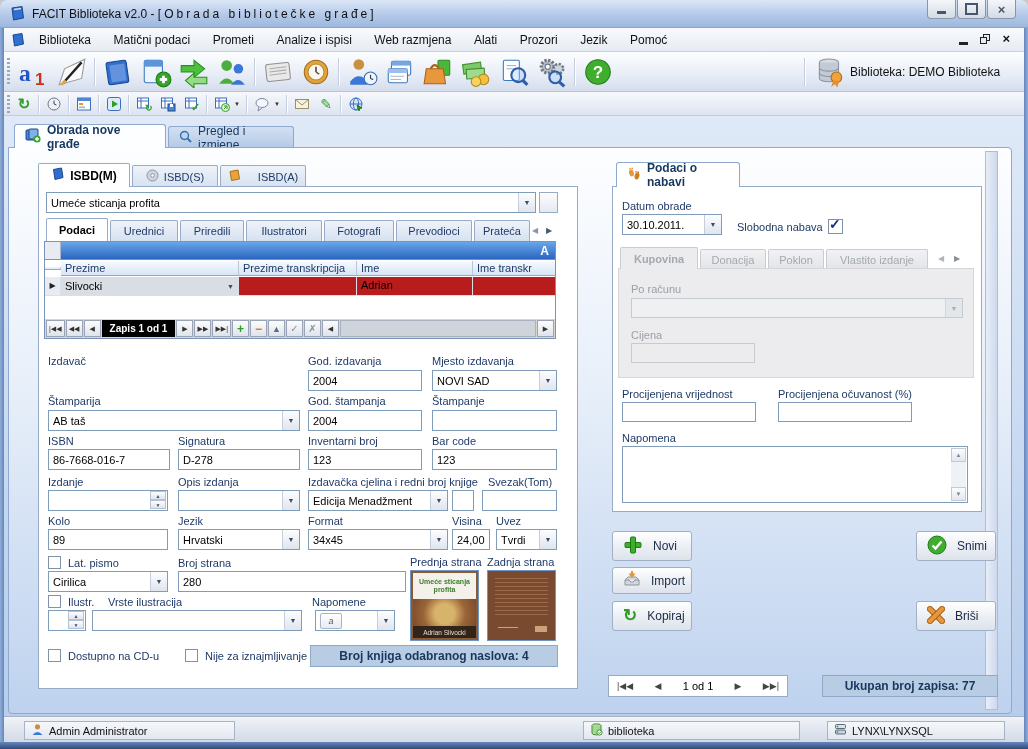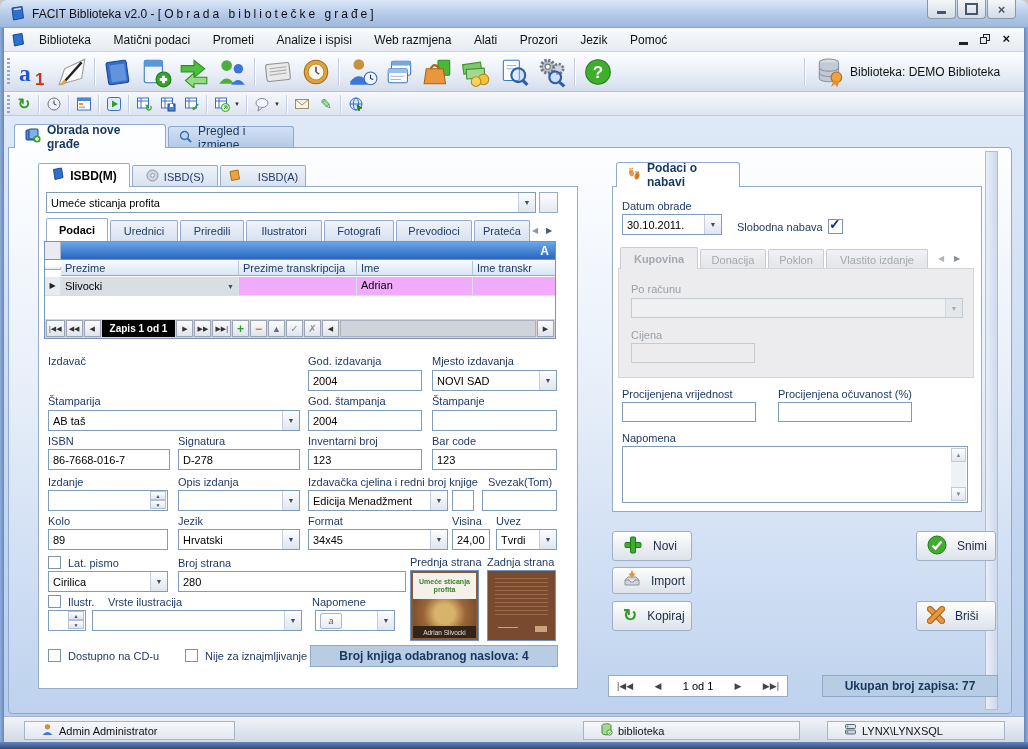--- a/index.html
+++ b/index.html
@@ -15,29 +15,29 @@
   .cb.checked::after{content:"✓";position:absolute;left:0px;top:-4px;font-size:14px;font-weight:bold;color:#16347e;}
   .btn{position:absolute;display:flex;align-items:center;gap:10px;padding-left:10px;background:linear-gradient(#ffffff,#eef1f5 45%,#dde3ec);border:1px solid #9fb0c8;border-radius:3px;font-size:12px;color:#1a2a44;box-sizing:border-box;cursor:default;}
   .banner{position:absolute;background:#b8cce4;border:1px solid #8fa8c8;display:flex;align-items:center;justify-content:center;font-weight:bold;font-size:12px;color:#17375e;box-sizing:border-box;}
   .tabtop{position:absolute;display:flex;align-items:center;gap:6px;padding:0 10px;box-sizing:border-box;font-size:12px;color:#17375e;border:1px solid #8da9cf;border-bottom:none;border-radius:3px 3px 0 0;}
   .tabtop.on{background:#fdfeff;font-weight:bold;z-index:5;}
   .tabtop.off{background:linear-gradient(#d3e0f2,#b3c9e6);}
   .stab{position:absolute;display:flex;align-items:center;justify-content:center;font-size:11px;color:#1f3a68;border:1px solid #97abc9;border-bottom:none;border-radius:2px 2px 0 0;background:linear-gradient(#eef3fa,#d6e1f0);box-sizing:border-box;}
   .stab.on{background:#fff;font-weight:bold;color:#000;z-index:4;}
   .stab.dis{color:#a4a9b0;background:linear-gradient(#f1f2f4,#e2e4e7);border-color:#c9ccd2;}
   .gh{background:linear-gradient(#f6fafe,#d7e5f6);border-right:1px solid #b8c6d8;border-bottom:1px solid #98a8be;font-size:11px;color:#1f3a68;padding:1px 4px;box-sizing:border-box;overflow:hidden;white-space:nowrap;}
-  .gc{border-right:1px solid #d8e0ea;border-bottom:1px solid #d8e0ea;font-size:11px;color:#000;padding:2px 4px;box-sizing:border-box;overflow:hidden;white-space:nowrap;background:#f0abfc;}
+  .gc{border-right:1px solid #d8e0ea;border-bottom:1px solid #d8e0ea;font-size:11px;color:#000;padding:2px 4px;box-sizing:border-box;overflow:hidden;white-space:nowrap;background:#b91c1c;}
   .navbtn{height:17px;min-width:17px;display:flex;align-items:center;justify-content:center;border:1px solid #9aa4b6;background:linear-gradient(#fbfcfd,#dfe3ea);font-size:7px;color:#333;box-sizing:border-box;flex:none;padding:0 2px;}
   .spinbtn{width:16px;height:9px;display:flex;align-items:center;justify-content:center;font-size:5px;color:#3c4c66;background:linear-gradient(#fdfdfe,#dfe5ee);border:1px solid #b6c2d4;box-sizing:border-box;}
   .menu-item{display:inline-block;padding:0 9px;line-height:24px;font-size:12px;color:#111;}
   .sep1{position:absolute;top:6px;width:1px;height:28px;background:#c3cdde;box-shadow:1px 0 0 #fff;}
   .sep2{position:absolute;top:3px;width:1px;height:18px;background:#c3cdde;box-shadow:1px 0 0 #fff;}
   .icbox{position:absolute;width:36px;height:34px;display:flex;align-items:center;justify-content:center;}
   .icsm{position:absolute;width:20px;height:20px;display:flex;align-items:center;justify-content:center;}
-  .statuspanel{position:absolute;top:721px;height:19px;border:1px solid #a8b4c6;background:linear-gradient(#f6f8fb,#e2e7ef);display:flex;align-items:center;gap:5px;padding:0 16px;font-size:11px;color:#111;box-sizing:border-box;}
+  .statuspanel{position:absolute;top:721px;height:19px;border:1px solid #a8b4c6;background:linear-gradient(#f6f8fb,#e2e7ef);display:flex;align-items:center;gap:5px;padding:0 6px;font-size:11px;color:#111;box-sizing:border-box;}
   .winbtn{width:29px;height:19px;border:1px solid #8896aa;border-top:none;border-radius:0 0 4px 4px;background:linear-gradient(#f4f6f9,#d4dbe5);display:flex;align-items:center;justify-content:center;color:#45566e;font-size:11px;font-weight:bold;box-sizing:border-box;}
   .scrollarrow{width:14px;height:14px;display:flex;align-items:center;justify-content:center;font-size:6px;color:#7b8698;background:linear-gradient(#fbfcfd,#e3e7ed);border:1px solid #c2cad6;box-sizing:border-box;}
 </style>
 </head>
 <body>
 
 <div id="window">
 
   <div class="abs" style="left:0;top:0;width:1028px;height:28px;background:linear-gradient(#dbe7f7,#b4c9e8 55%,#9db8dd);border-bottom:1px solid #8aa5cc;border-radius:7px 7px 0 0;">
     <span class="abs" style="left:9px;top:5px;">

